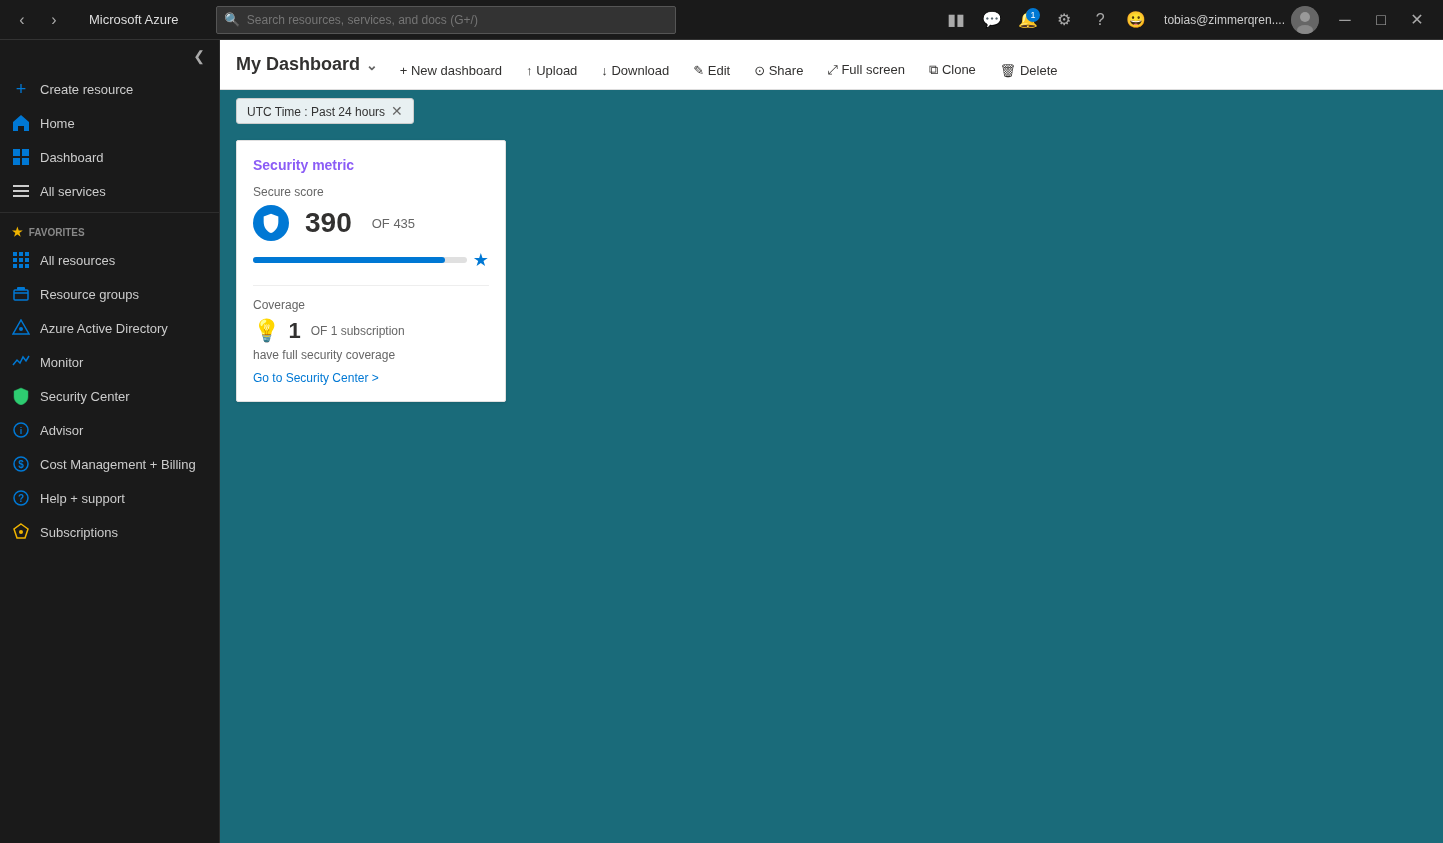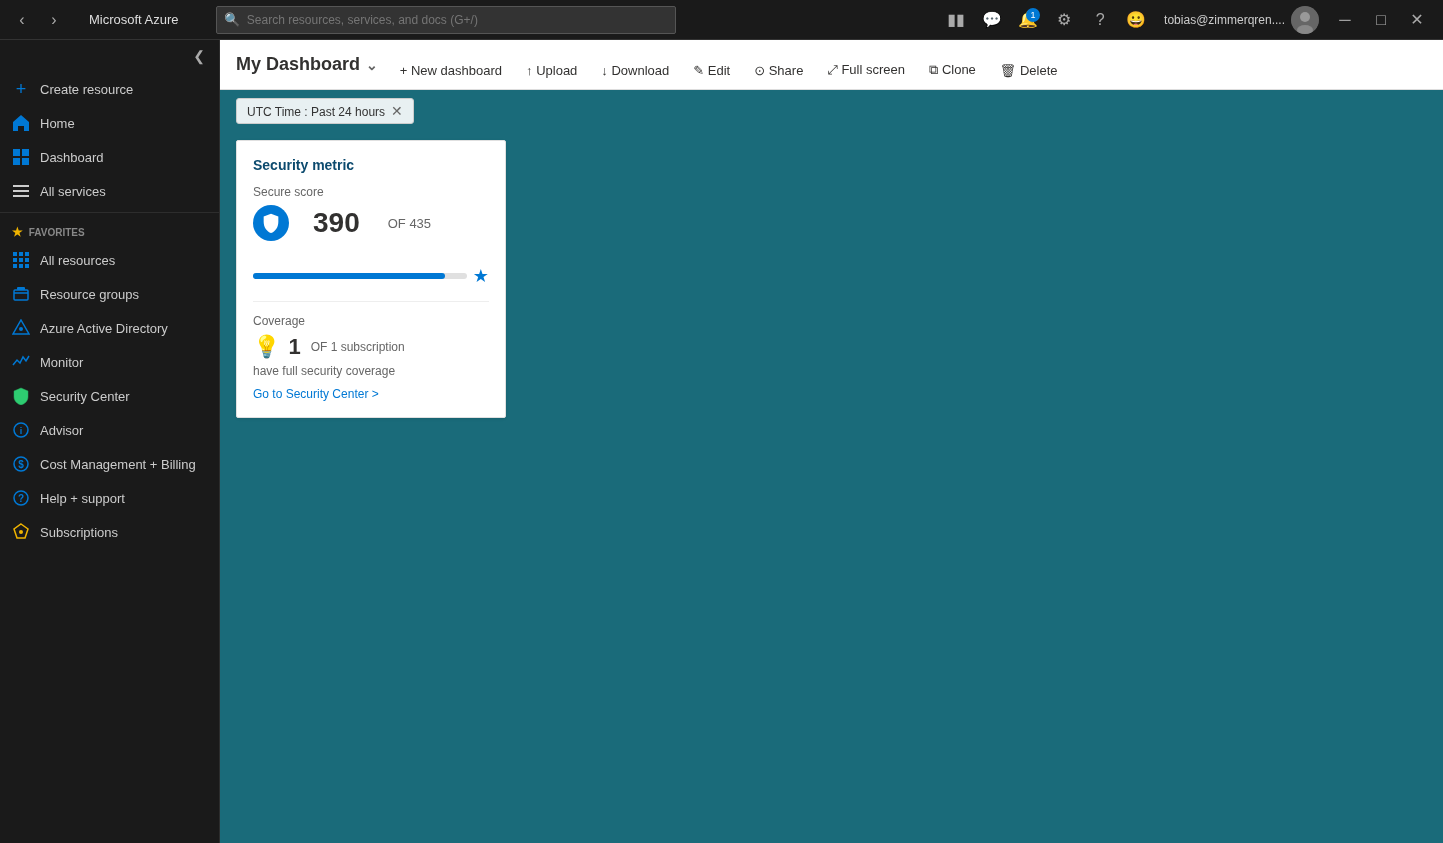--- a/index.html
+++ b/index.html
@@ -50,23 +50,23 @@
     
     .filter-bar { padding: 8px 16px; display: flex; align-items: center; gap: 8px; }
     .filter-tag { display: flex; align-items: flex-end; gap: 6px; background: #eee; border: 1px solid #ccc; border-radius: 3px; padding: 4px 10px; font-size: 12px; color: #333; background: rgba(255,255,255,0.9); }
     .filter-tag .close-x { cursor: pointer; color: #666; font-size: 14px; }
 
     
     .dashboard-canvas { flex: 1; padding: 8px 16px; overflow-y: auto; }
 
     
     .metric-card { background: #fff; border: 1px solid #e0e0e0; border-radius: 2px; width: 270px; padding: 16px; color: #323130; box-shadow: 0 1px 3px rgba(0,0,0,0.1); }
-    .metric-card-title { font-size: 14px; font-weight: 600; color: #0c4a6e; margin-bottom: 12px; }
+    .metric-card-title { font-size: 14px; font-weight: 600; color: #8b5cf6; margin-bottom: 12px; }
     .metric-section-label { font-size: 12px; color: #666; margin-bottom: 6px; }
-    .secure-score-row { display: flex; align-items: center; gap: 24px; margin-bottom: 24px; }
+    .secure-score-row { display: flex; align-items: center; gap: 16px; margin-bottom: 8px; }
     .shield-icon { width: 36px; height: 36px; background: #0078d4; border-radius: 50%; display: flex; align-items: center; justify-content: center; }
     .shield-icon svg { width: 22px; height: 22px; fill: #fff; }
     .score-number { font-size: 28px; font-weight: 700; color: #323130; }
     .score-of { font-size: 13px; color: #666; margin-left: 4px; }
     .progress-row { display: flex; align-items: center; gap: 6px; margin-bottom: 14px; }
     .progress-bar-bg { height: 6px; background: #e0e0e0; border-radius: 3px; flex: 1; }
     .progress-bar-fill { height: 100%; background: #0078d4; border-radius: 3px; width: 89.7%; }
     .star-icon { color: #0078d4; font-size: 18px; }
     .coverage-section { border-top: 1px solid #eee; padding-top: 12px; }
     .coverage-row { display: flex; align-items: center; gap: 8px; margin-bottom: 4px; }

